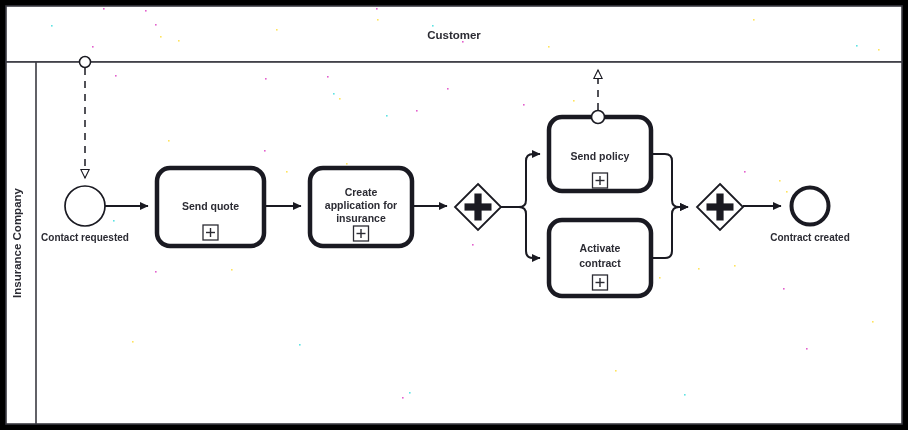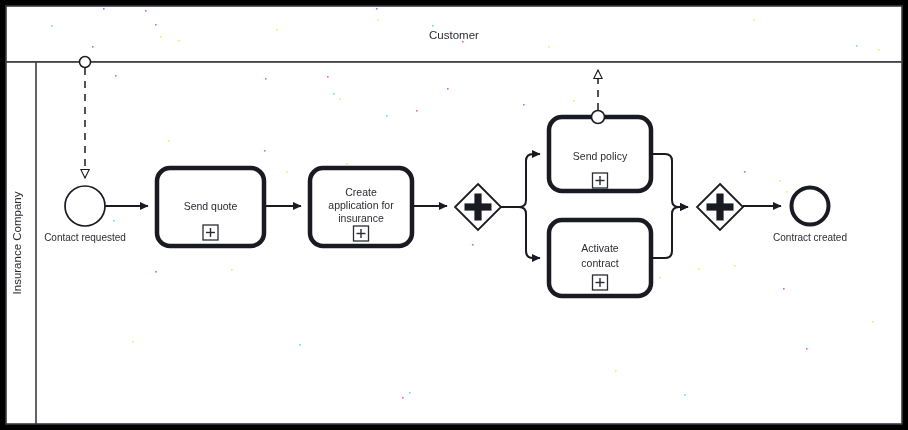--- a/index.html
+++ b/index.html
@@ -10,20 +10,21 @@
   }
   body {
     font-family: "Liberation Sans", sans-serif;
   }
   #canvas {
     position: relative;
     width: 908px;
     height: 430px;
     background: #000000;
     overflow: hidden;
+    font-weight: bold;
   }
   #diagram-svg {
     position: absolute;
     left: 0;
     top: 0;
   }
   .lane-label-text,
   .node-label-text,
   .event-label-text {
     font-family: "Liberation Sans", sans-serif;

